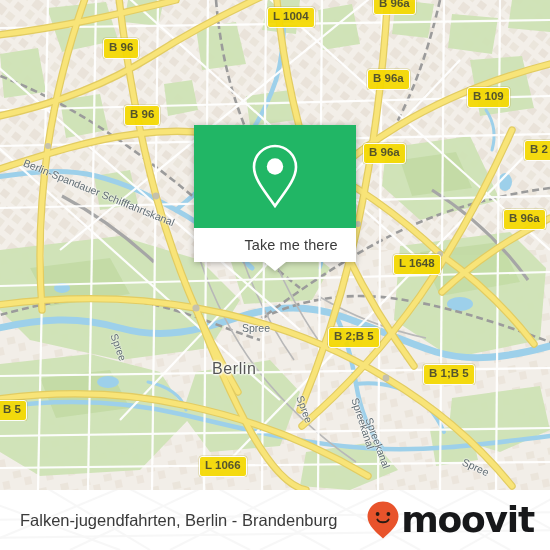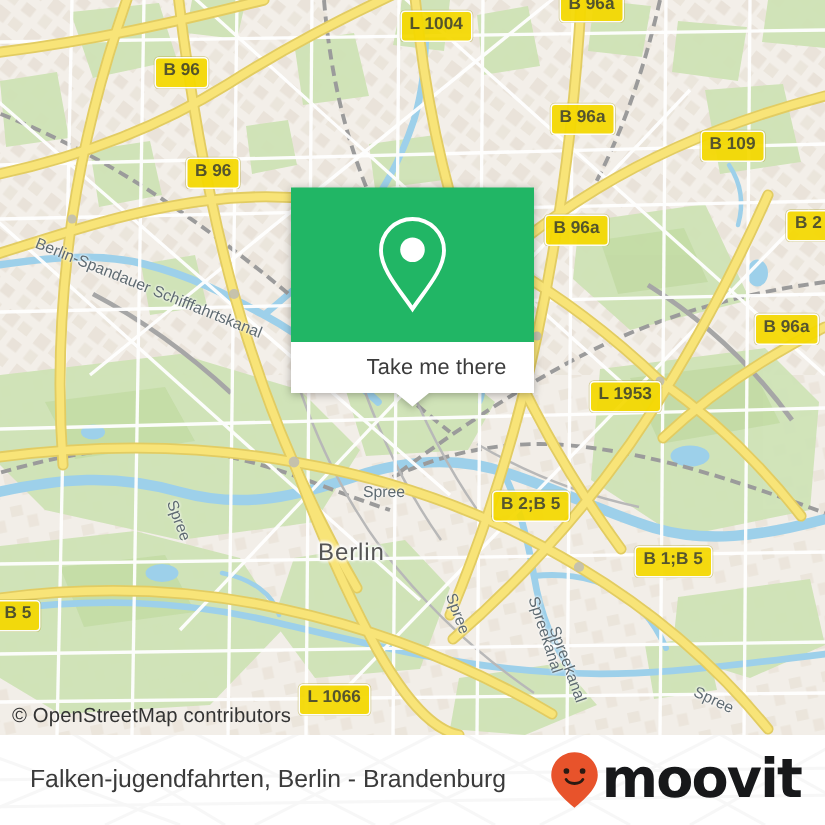--- a/index.html
+++ b/index.html
@@ -336,40 +336,39 @@
     <div id="shields">
         <div class="shield" style="left: 237px; top: 7px; margin-left: 30px;">L 1004</div>
         <div class="shield" style="left: 373px; top: -6px;">B 96a</div>
         <div class="shield" style="left: 103px; top: 38px;">B 96</div>
         <div class="shield" style="left: 467px; top: 43px; margin-top: 44px;">B 109</div>
         <div class="shield" style="left: 367px; top: 69px;">B 96a</div>
         <div class="shield" style="left: 124px; top: 105px;">B 96</div>
         <div class="shield" style="left: 363px; top: 143px;">B 96a</div>
         <div class="shield" style="left: 524px; top: 140px;">B 2</div>
         <div class="shield" style="left: 503px; top: 209px;">B 96a</div>
-        <div class="shield" style="left: 393px; top: 254px;">L 1953</div>
+        <div class="shield" style="left: 393px; top: 254px;">L 1648</div>
         <div class="shield" style="left: 328px; top: 327px;">B 2;B 5</div>
         <div class="shield" style="left: 423px; top: 364px;">B 1;B 5</div>
         <div class="shield" style="left: -3px; top: 400px;">B 5</div>
         <div class="shield" style="left: 199px; top: 456px;">L 1066</div>
       </div>
 
     <div id="water-labels">
         <div class="water-label" style="left: 24px; top: 156px; transform: rotate(22deg); transform-origin: left center;">Berlin-Spandauer Schifffahrtskanal</div>
         <div class="water-label" style="left: 114px; top: 328px; transform: rotate(70deg); transform-origin: left center;">Spree</div>
         <div class="water-label" style="left: 242px; top: 322px; transform: rotate(0deg); transform-origin: left center;">Spree</div>
         <div class="water-label" style="left: 300px; top: 390px; transform: rotate(70deg); transform-origin: left center;">Spree</div>
         <div class="water-label" style="left: 355px; top: 392px; transform: rotate(72deg); transform-origin: left center;">Spreekanal</div>
         <div class="water-label" style="left: 369px; top: 412px; transform: rotate(70deg); transform-origin: left center;">Spreekanal</div>
         <div class="water-label" style="left: 463px; top: 455px; transform: rotate(25deg); transform-origin: left center;">Spree</div>
       </div>
 
     <div class="place-label place-city" style="left:212px; top:360px;">Berlin</div>
 
-    <div class="attribution">© OpenStreetMap contributors</div>
 
     <div id="popup">
       <div id="popup-top">
         <svg width="56" height="70" viewBox="0 0 56 70">
           <path d="M28 4 C16.4 4 7 13.4 7 25 C7 38 20 52 28 64 C36 52 49 38 49 25 C49 13.4 39.6 4 28 4 Z" fill="none" stroke="#ffffff" stroke-width="2.6"></path>
           <circle cx="28" cy="24.5" r="8.2" fill="#ffffff"></circle>
         </svg>
       </div>
       <div id="popup-bottom">
         <span id="popup-label">Take me there</span>

